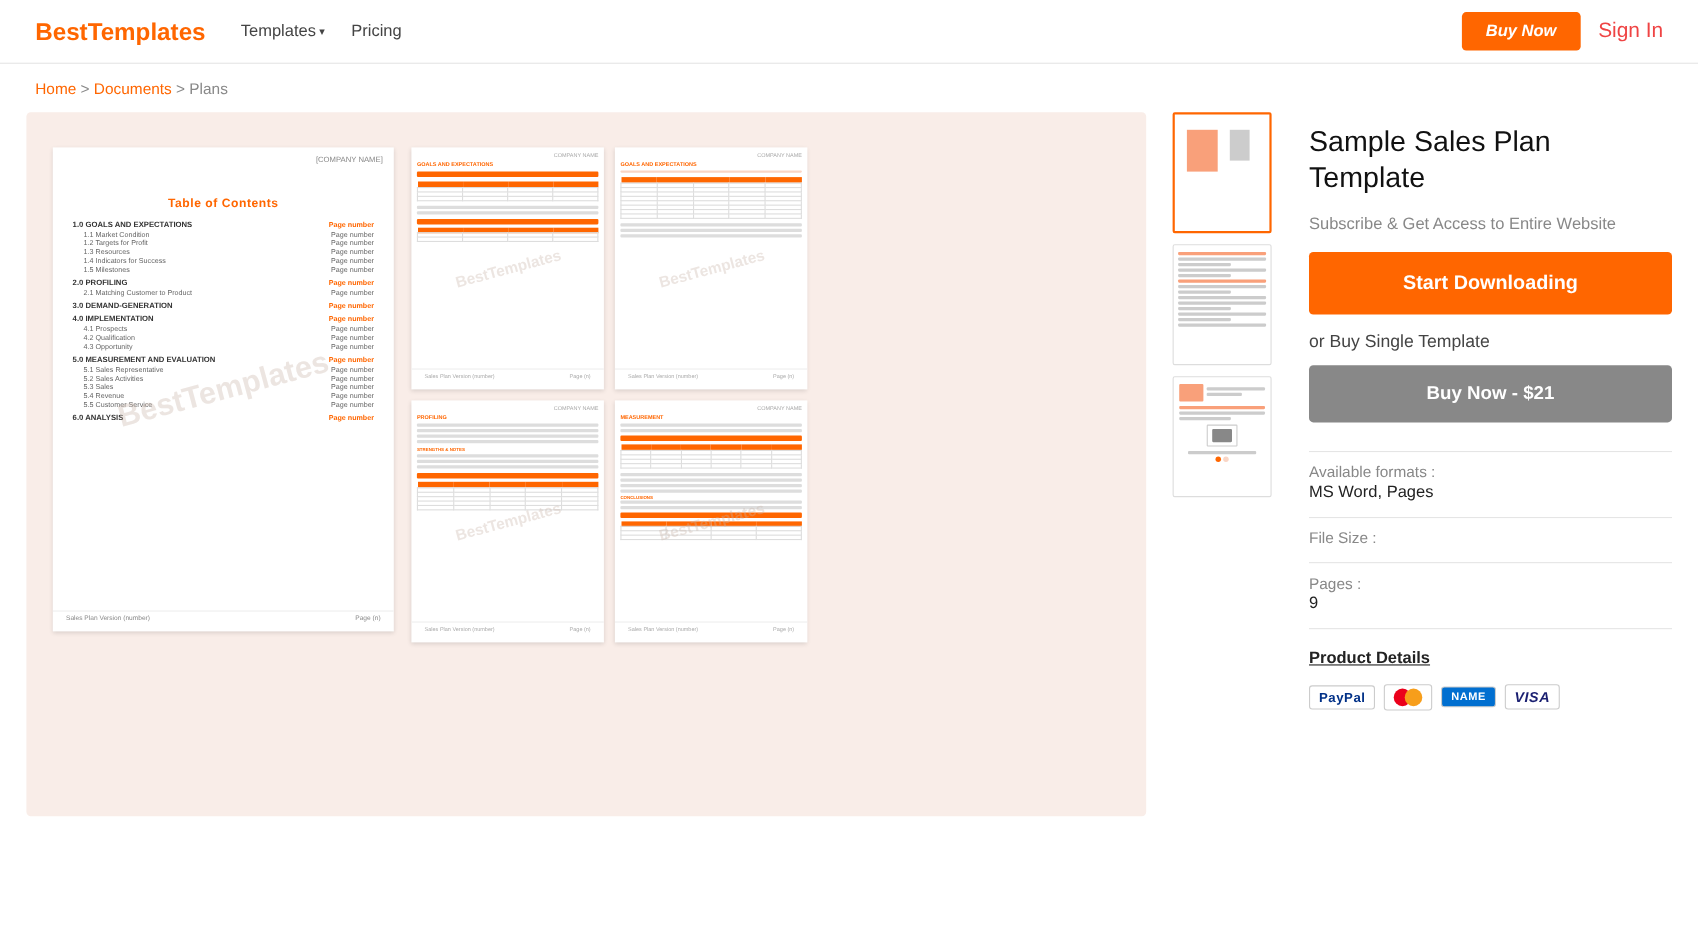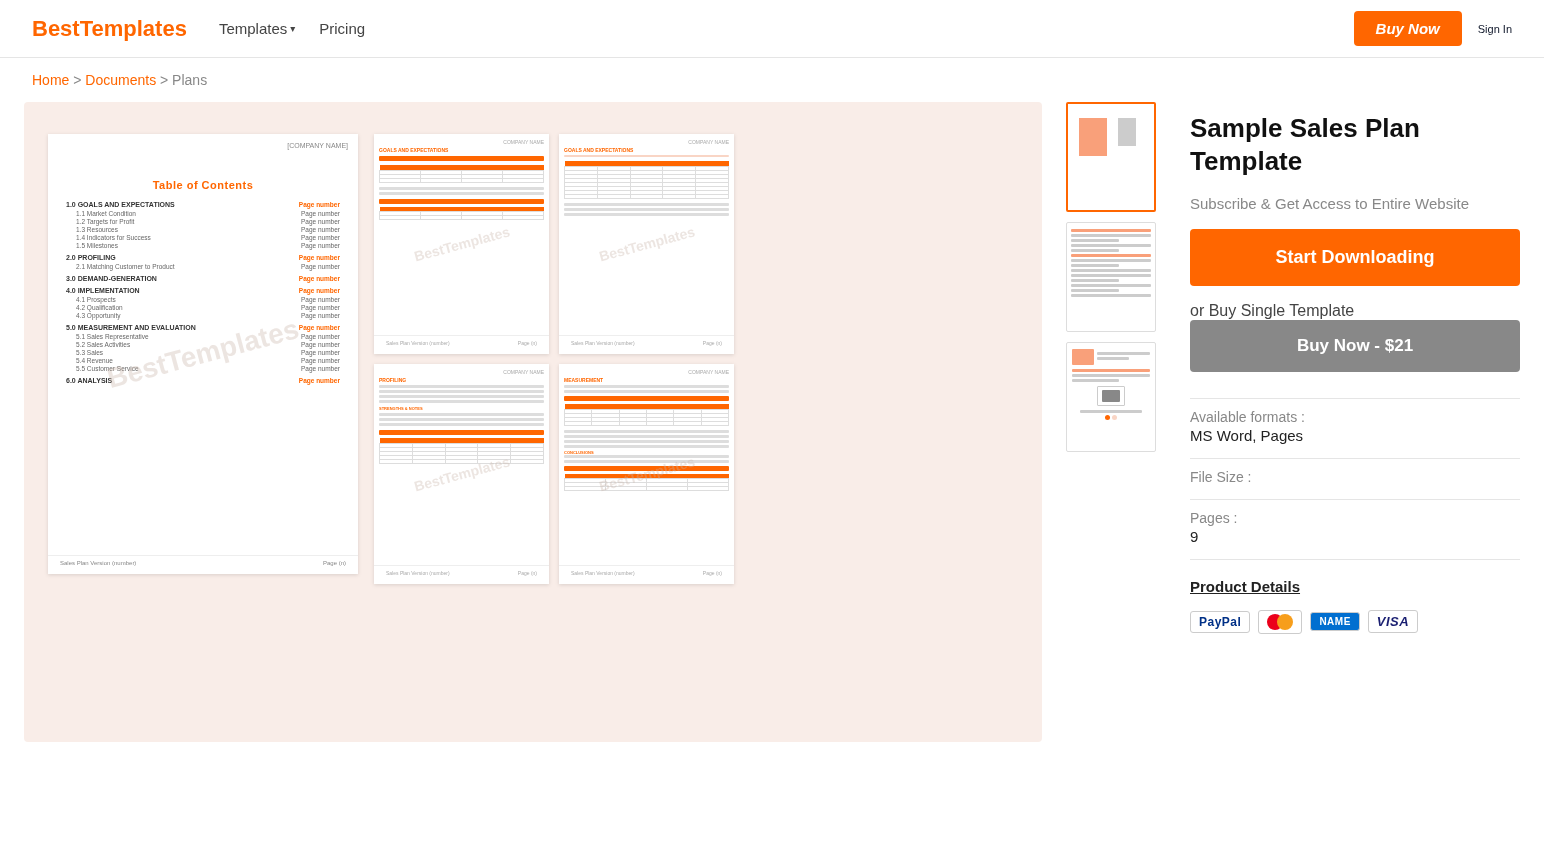--- a/index.html
+++ b/index.html
@@ -24,21 +24,21 @@
       background: #f60;
       color: #fff;
       border: none;
       padding: 9px 22px;
       border-radius: 4px;
       font-size: 15px;
       font-weight: 600;
       cursor: pointer;
       font-style: italic;
     }
-    .btn-signin { font-size: 11px; color: #0f172a; cursor: pointer; }
+    .btn-signin { font-size: 19px; color: #ef4444; cursor: pointer; }
 
     
     .breadcrumb {
       padding: 14px 32px;
       font-size: 14px;
       color: #555;
     }
     .breadcrumb a { color: #f60; text-decoration: none; }
     .breadcrumb span { color: #888; }
 
@@ -139,35 +139,35 @@
     .thumb-line { height: 3px; background: #ccc; margin-bottom: 2px; border-radius: 1px; }
     .thumb-line.short { width: 60%; }
     .thumb-line.orange { background: #f9a07a; }
 
     
     .info-panel {
       width: 340px;
       min-width: 300px;
       padding: 10px 0 0 10px;
     }
-    .product-title { font-size: 26px; font-weight: 700; color: #111; line-height: 1.25; margin-bottom: 16px; }
+    .product-title { font-size: 26px; font-weight: 400; color: #111; line-height: 1.25; margin-bottom: 16px; }
     .subscribe-text { font-size: 15px; color: #888; margin-bottom: 14px; line-height: 1.45; }
     .btn-start-downloading {
       width: 100%;
       background: #f60;
       color: #fff;
       border: none;
       padding: 18px 0;
       border-radius: 4px;
       font-size: 18px;
       font-weight: 700;
       cursor: pointer;
       margin-bottom: 16px;
     }
-    .or-buy { font-size: 16px; color: #444; }
+    .or-buy { font-size: 16px; color: #444; margin-bottom: 12px; }
     .btn-buy-single {
       width: 100%;
       background: #888;
       color: #fff;
       border: none;
       padding: 16px 0;
       border-radius: 4px;
       font-size: 17px;
       font-weight: 600;
       cursor: pointer;

